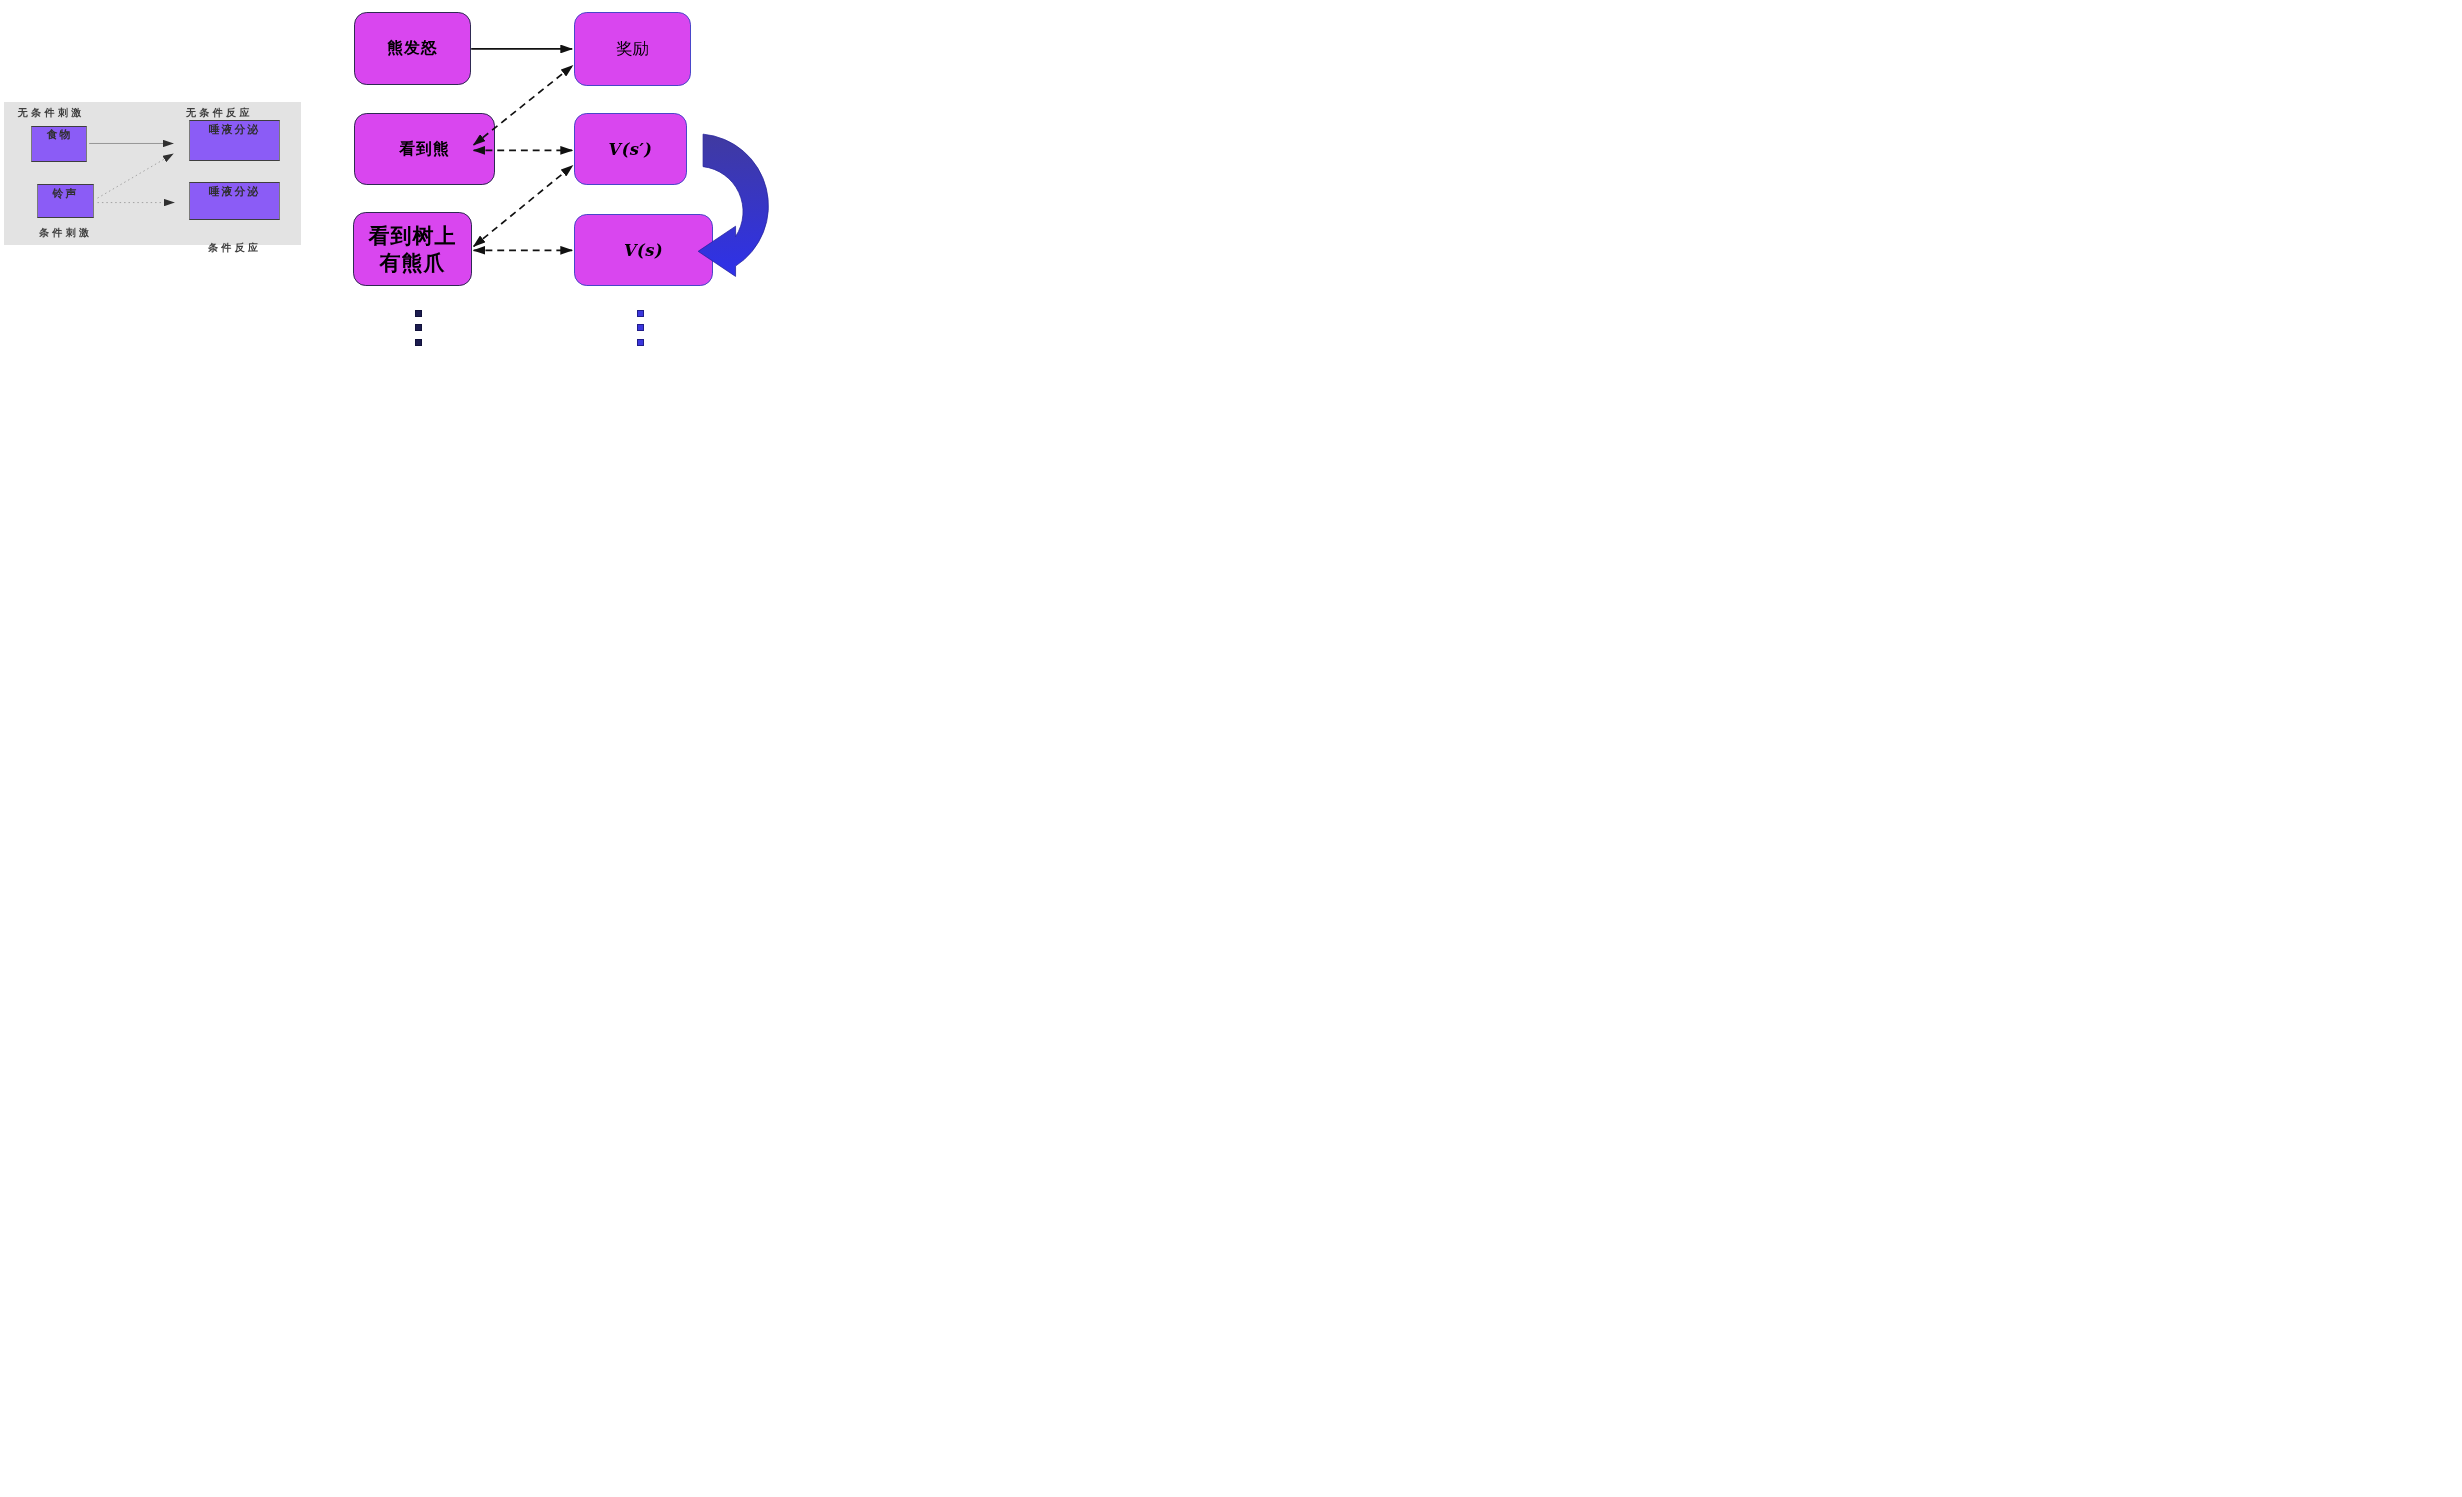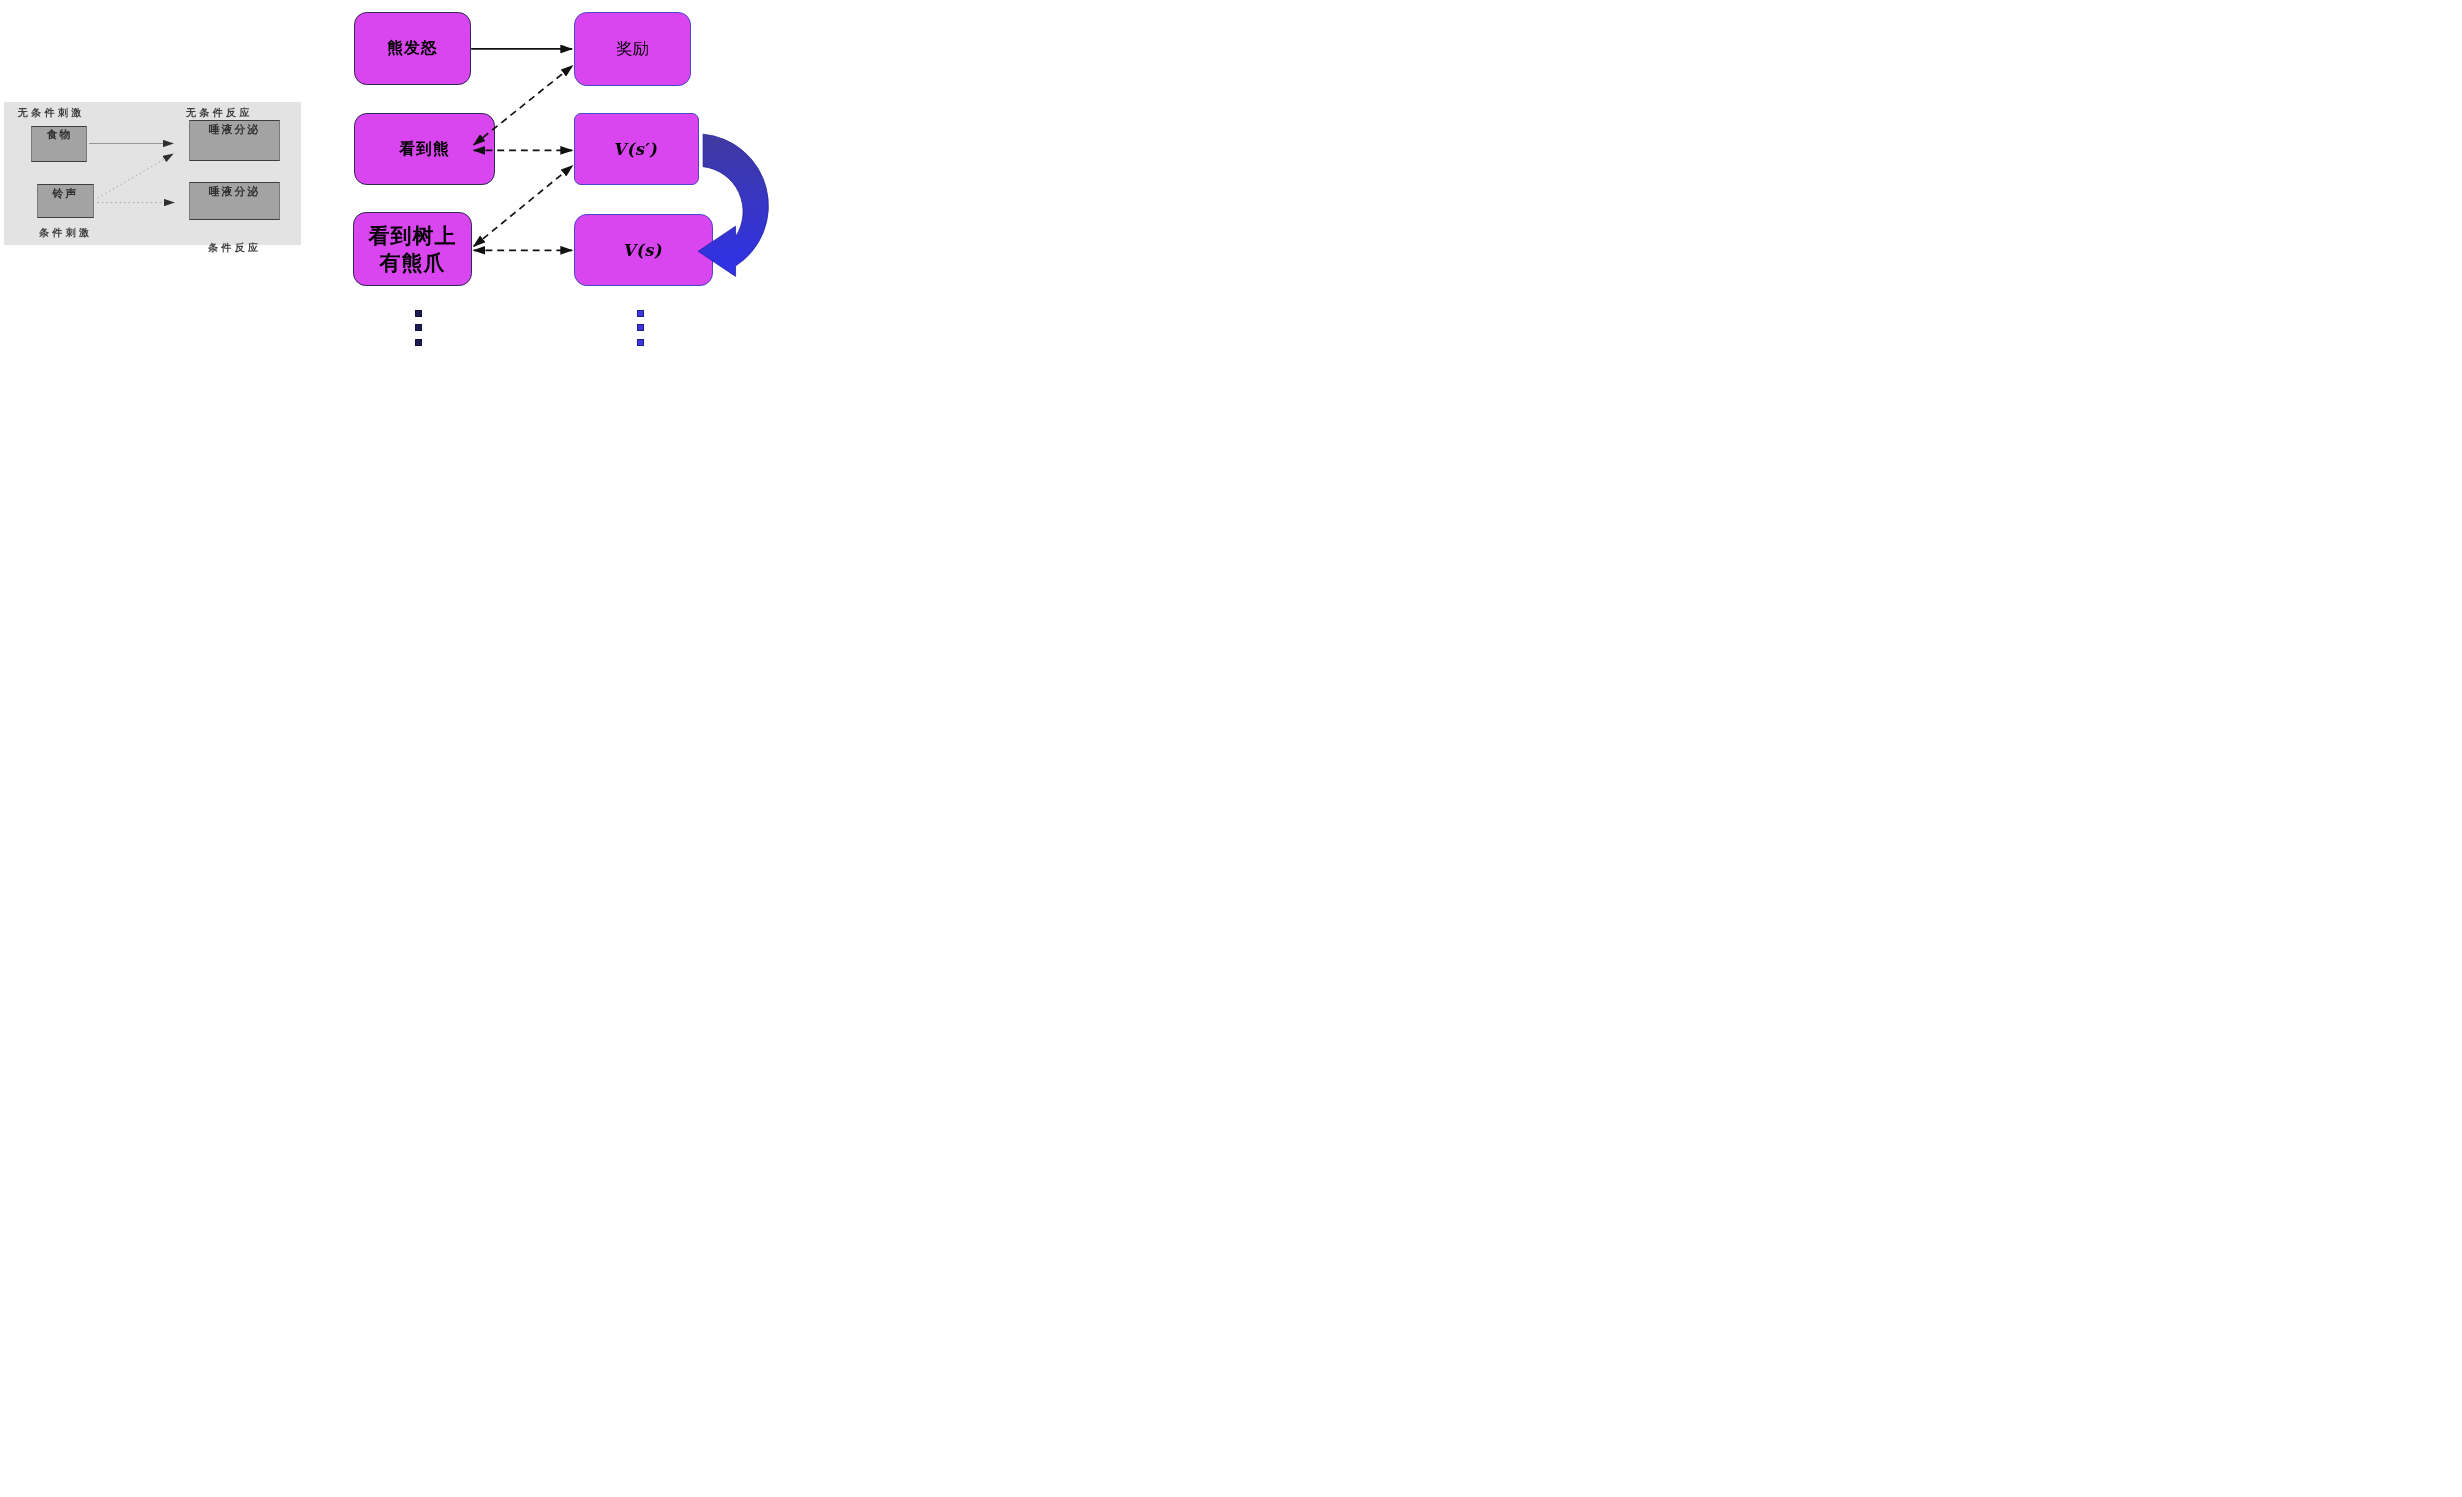--- a/index.html
+++ b/index.html
@@ -2,21 +2,21 @@
 <html style="font-size:7.9px"><head>
 <meta charset="utf-8">
 <style>
   html,body{margin:0;padding:0;background:#ffffff;}
   body{font-family:"Liberation Sans", sans-serif;}
   .canvas{position:relative;width:772px;height:350px;background:#fff;overflow:hidden;}
 
   
   .panel{position:absolute;left:3.9px;top:102px;width:297px;height:143px;background:#e3e3e3;}
   .p-label{position:absolute;color:#3f3f3f;font-size:10px;font-weight:700;letter-spacing:3.4px;white-space:nowrap;}
-  .p-box{position:absolute;background:#a3a3a3;border-left:0.7px solid #7a7a7a;border-right:0.7px solid #7a7a7a;
+  .p-box{position:absolute;background:#8b5cf6;border-left:0.7px solid #7a7a7a;border-right:0.7px solid #7a7a7a;
          border-top:1.5px solid #3e3e3e;border-bottom:1.5px solid #3e3e3e;
          color:#2f2f2f;font-size:10.8px;font-weight:700;letter-spacing:2px;
          display:flex;justify-content:center;align-items:flex-start;padding-top:1.5px;box-sizing:border-box;}
 
   
   .rbox{position:absolute;background:#d946ef;border-radius:12.8px;box-sizing:border-box;
         display:flex;justify-content:center;align-items:center;text-align:center;}
   .state{border:1.5px solid #2e2a52;color:#000;font-size:15.8px;font-weight:700;letter-spacing:1px;}
   .value{border:1.5px solid #4946c9;color:#000;}
   .state .multiline{white-space:pre-line;line-height:1.3;font-size:21px;}
@@ -53,21 +53,21 @@
     <span>看到熊</span>
   </div>
   <div class="rbox state" style="left:353px;top:212px;width:119px;height:74px;">
     <span class="multiline">看到树上
 有熊爪</span>
   </div>
 
   <div class="rbox value" style="left:574px;top:12.3px;width:117px;height:74px;">
     <span class="reward-label">奖励</span>
   </div>
-  <div class="rbox value" style="left:574px;top:113px;width:125px;height:72px;border-radius:7px;">
+  <div class="rbox value" style="left:574px;top:113px;width:113px;height:72px;">
     <span class="vmath">V(s′)</span>
   </div>
   <div class="rbox value" style="left:574px;top:214px;width:139px;height:72px;">
     <span class="vmath">V(s)</span>
   </div>
 
   <svg class="layer" viewBox="0 0 1568 710">
     <defs>
       <marker id="ah-end" markerUnits="userSpaceOnUse" markerWidth="26" markerHeight="18" viewBox="0 0 26 18" refX="24" refY="9" orient="auto">
         <path d="M0,0 L26,9 L0,18 Z" fill="#111111"></path>

